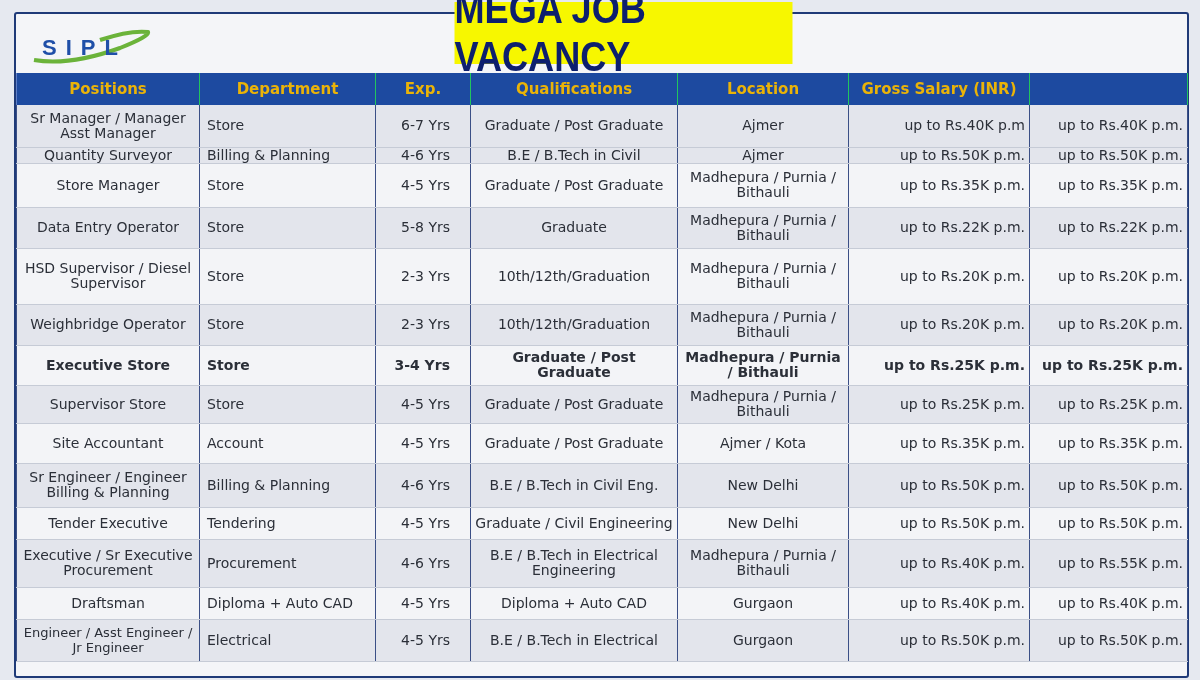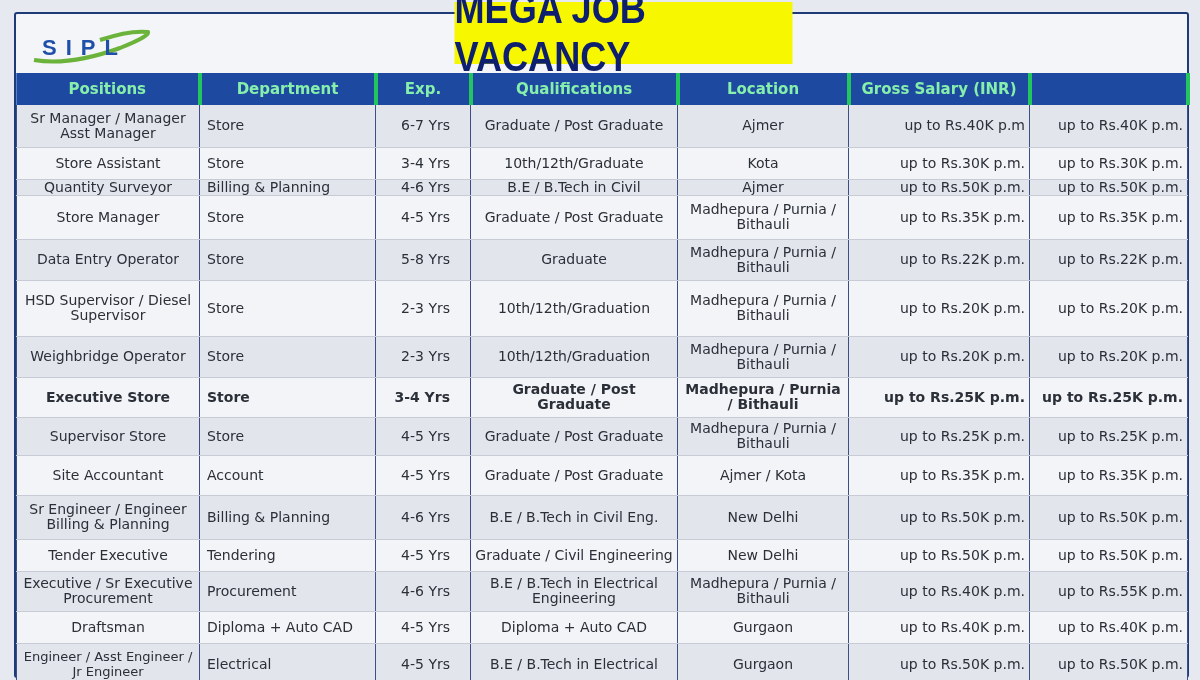--- a/index.html
+++ b/index.html
@@ -38,27 +38,27 @@
   }
   table.jobs {
     position: absolute;
     left: 16px; top: 73px;
     width: 1171px;
     border-collapse: collapse;
     table-layout: fixed;
   }
   table.jobs th {
     background: #1d4aa0;
-    color: #86efac;
+    color: #eab308;
     font-weight: bold;
     font-size: 15px;
     height: 32px;
     text-align: center;
     border-left: 1px solid #5f7fc7;
-    border-right: 4px solid #22c55e;
+    border-right: 1px solid #22c55e;
   }
   table.jobs td {
     font-size: 14px;
     color: #2b2f38;
     border-left: 1.5px solid #3b4f86;
     border-right: 1.5px solid #3b4f86;
     border-bottom: 1.5px solid #c6cbd6;
     text-align: center;
     line-height: 15px;
     padding: 0 4px;
@@ -106,29 +106,20 @@
   <tbody id="rows">
       <tr class="odd" style="height: 42px; border-radius: 18px;">
         <td>Sr Manager / Manager Asst Manager</td>
         <td class="dept">Store</td>
         <td class="exp">6-7 Yrs</td>
         <td>Graduate / Post Graduate</td>
         <td>Ajmer</td>
         <td class="sal">up to Rs.40K p.m</td>
         <td class="sal">up to Rs.40K p.m.</td>
       </tr>
-      <tr class="even" style="height: 32px;">
-        <td>Store Assistant</td>
-        <td class="dept">Store</td>
-        <td class="exp">3-4 Yrs</td>
-        <td>10th/12th/Graduate</td>
-        <td>Kota</td>
-        <td class="sal">up to Rs.30K p.m.</td>
-        <td class="sal">up to Rs.30K p.m.</td>
-      </tr>
       <tr class="odd" style="height: 14px;">
         <td>Quantity Surveyor</td>
         <td class="dept">Billing &amp; Planning</td>
         <td class="exp">4-6 Yrs</td>
         <td>B.E / B.Tech in Civil</td>
         <td>Ajmer</td>
         <td class="sal">up to Rs.50K p.m.</td>
         <td class="sal">up to Rs.50K p.m.</td>
       </tr>
       <tr class="even" style="height: 44px;">
@@ -205,21 +196,21 @@
       </tr>
       <tr class="even" style="height: 32px;">
         <td>Tender Executive</td>
         <td class="dept">Tendering</td>
         <td class="exp">4-5 Yrs</td>
         <td>Graduate / Civil Engineering</td>
         <td>New Delhi</td>
         <td class="sal">up to Rs.50K p.m.</td>
         <td class="sal">up to Rs.50K p.m.</td>
       </tr>
-      <tr class="odd" style="height: 40px;">
+      <tr class="odd" style="height: 48px;">
         <td>Executive / Sr Executive Procurement</td>
         <td class="dept">Procurement</td>
         <td class="exp">4-6 Yrs</td>
         <td>B.E / B.Tech in Electrical Engineering</td>
         <td>Madhepura / Purnia / Bithauli</td>
         <td class="sal">up to Rs.40K p.m.</td>
         <td class="sal">up to Rs.55K p.m.</td>
       </tr>
       <tr class="even" style="height: 32px;">
         <td>Draftsman</td>

